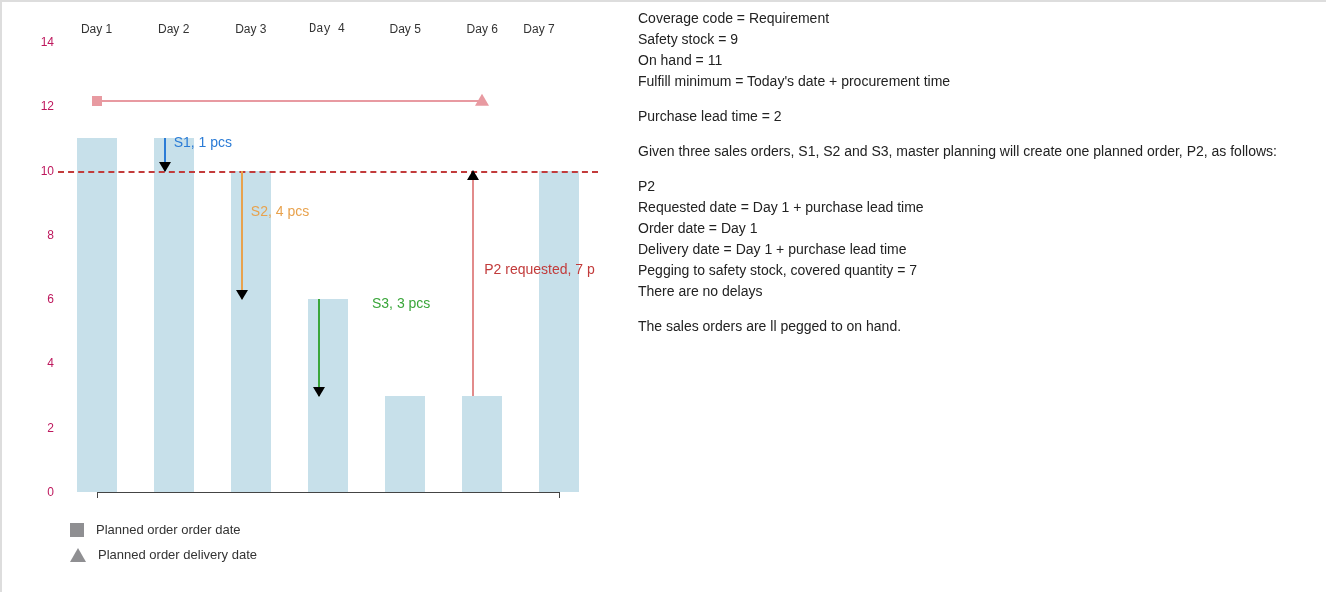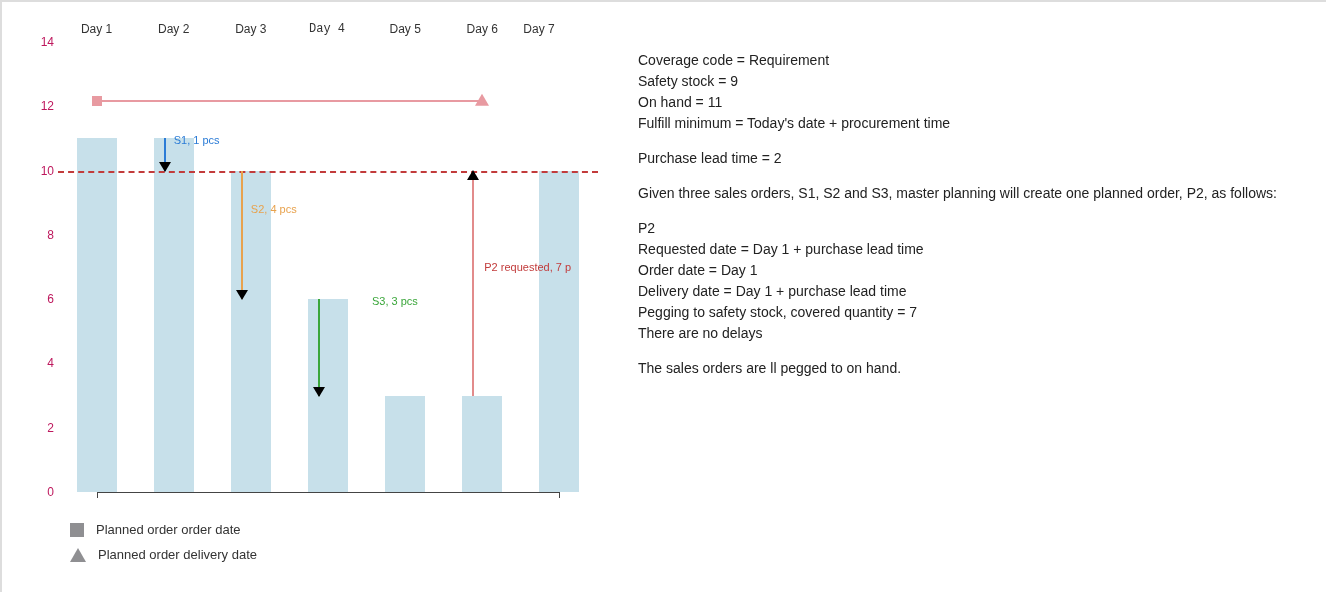--- a/index.html
+++ b/index.html
@@ -108,21 +108,21 @@
     top: -1px;
     left: 1px;
     width: 0; height: 0;
     border-left: 6px solid transparent;
     border-right: 6px solid transparent;
     border-bottom: 10px solid #000;
     transform: translateX(-50%);
   }
   .ann {
     position: absolute;
-    font-size: 11px;
+    font-size: 14px;
     white-space: nowrap;
   }
   .legend {
     position: absolute;
     left: 68px;
     top: 520px;
     font-size: 13px;
     color: #333;
   }
   .legend-row {
@@ -141,21 +141,20 @@
     border-bottom: 14px solid #8f8f92;
   }
   .text-panel {
     position: absolute;
     left: 636px;
     top: 6px;
     width: 670px;
     font-size: 14px;
     color: #222;
     line-height: 1.5;
-    margin-top: 42px;
   }
   .text-panel p {
     margin: 0;
   }
   .gap { height: 14px; }
 </style>
 </head>
 <body>
 
 <div class="chart-area">

